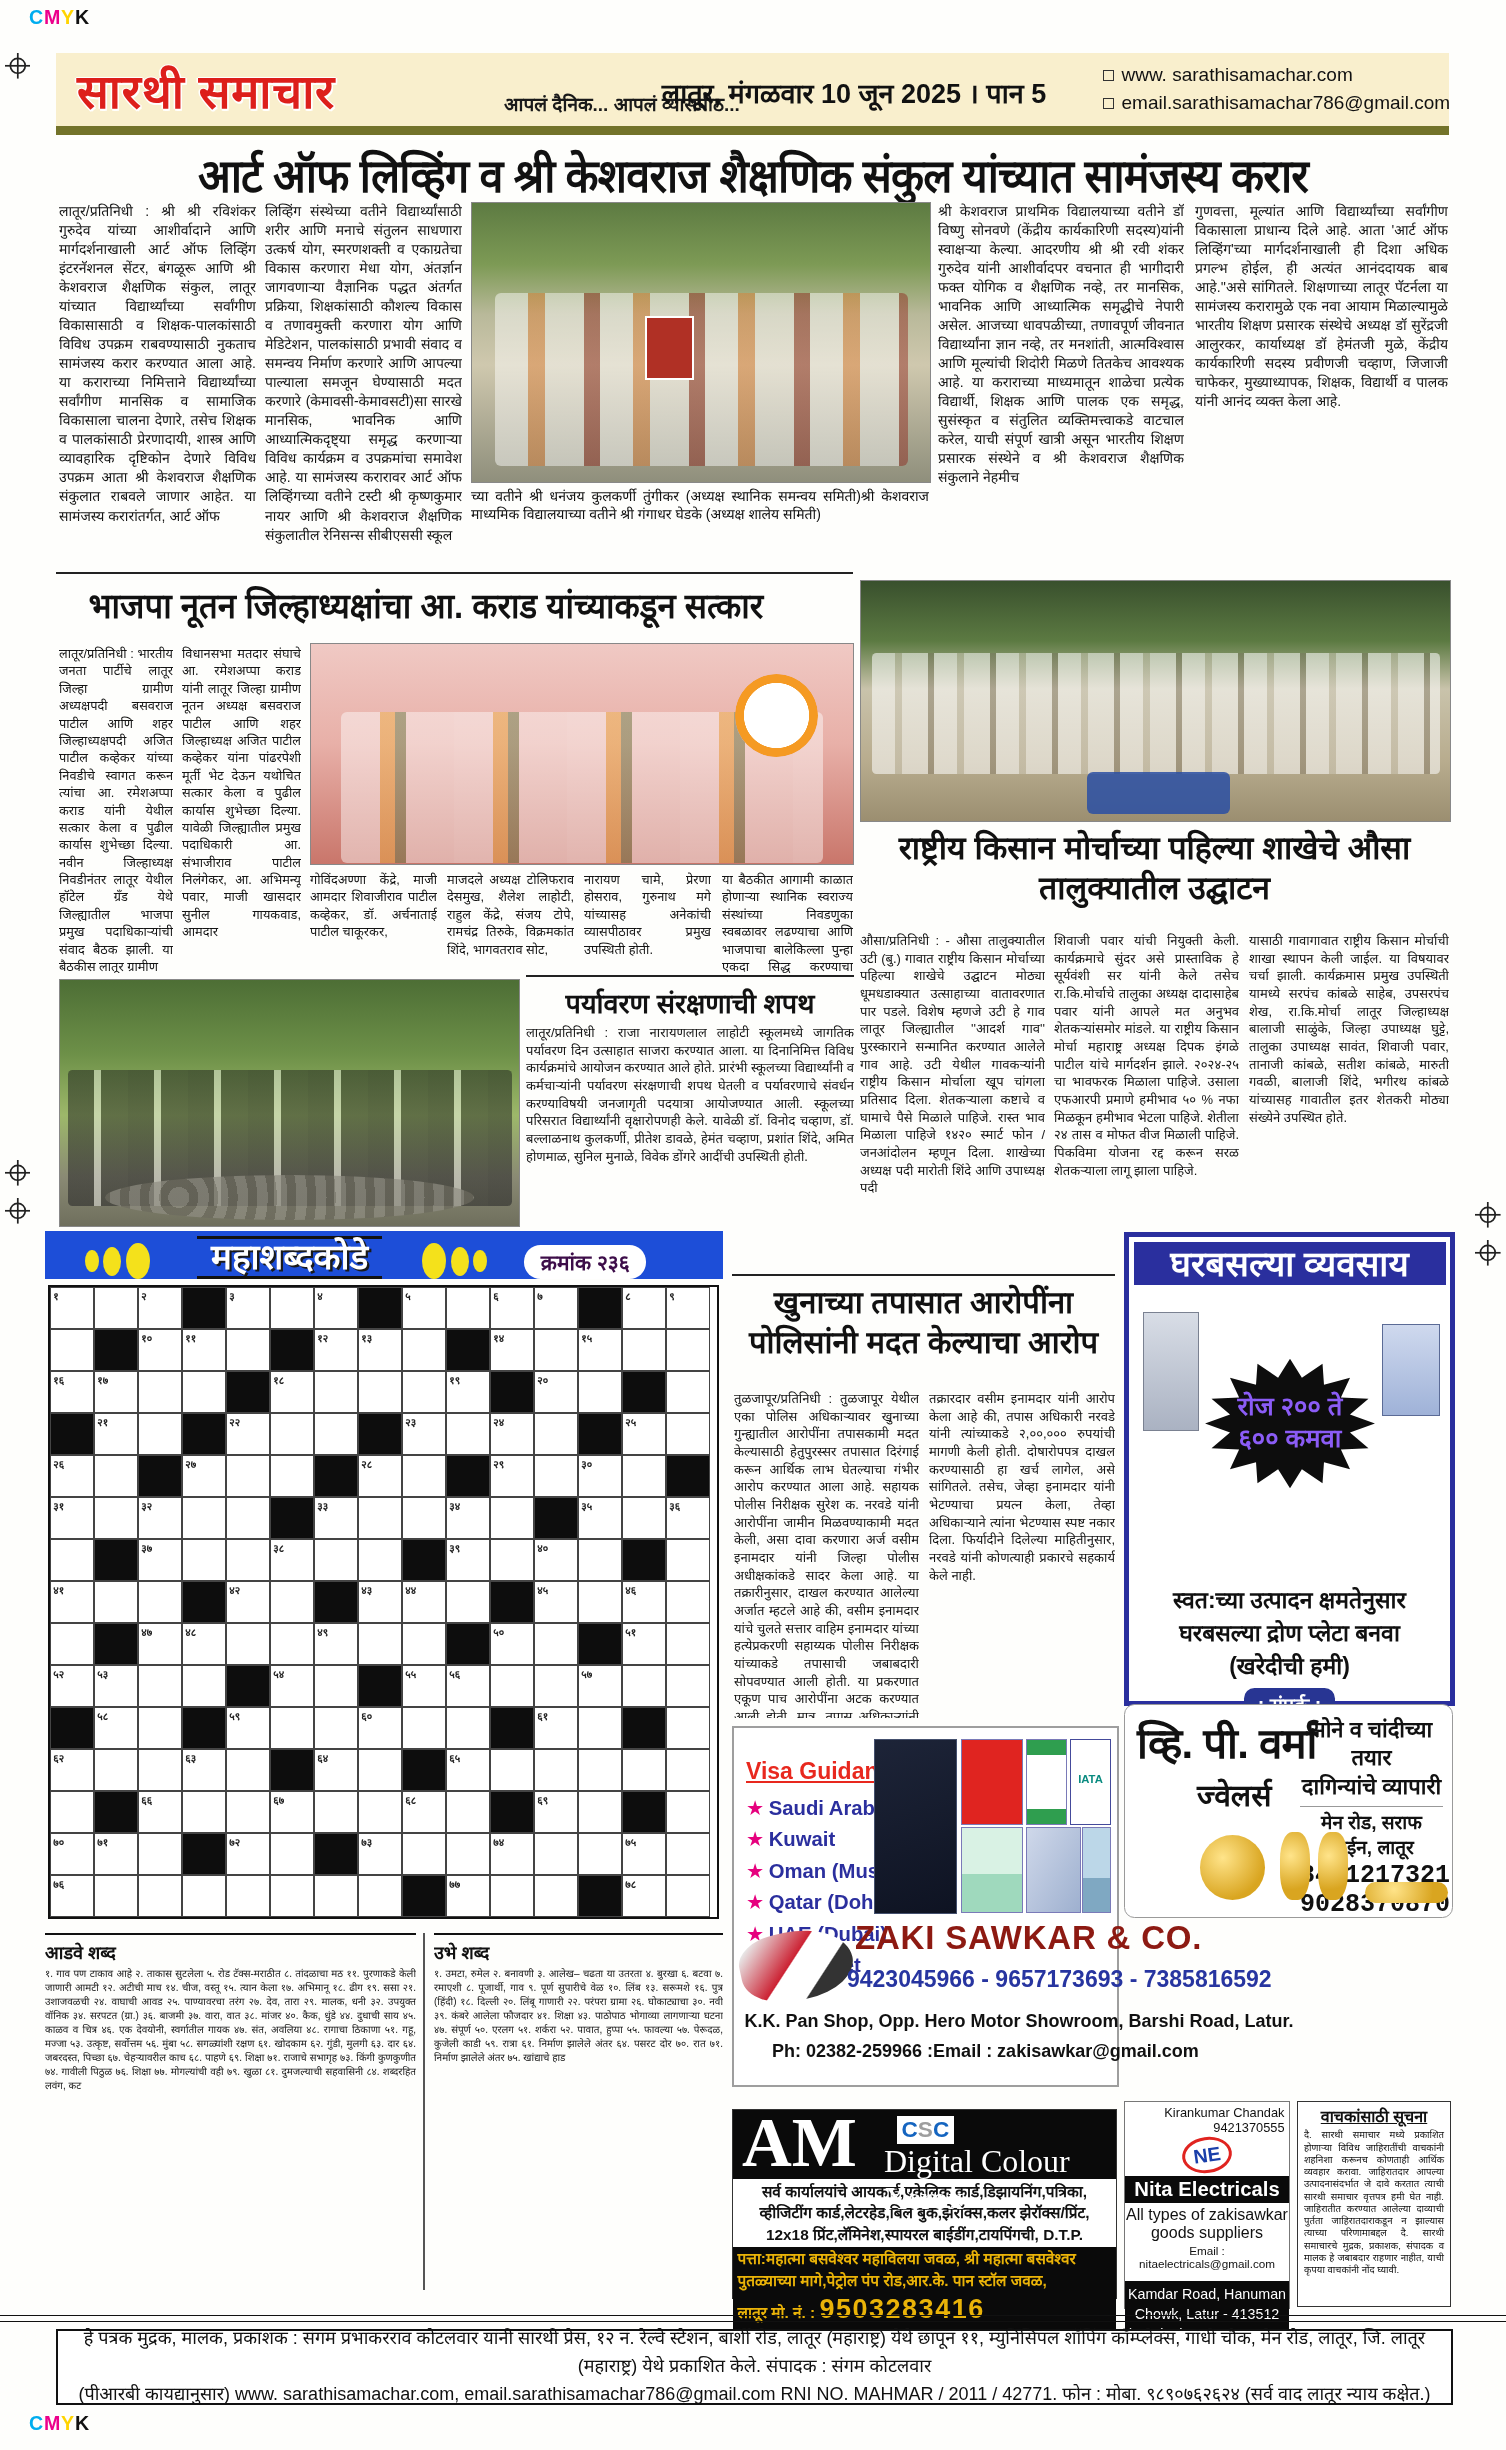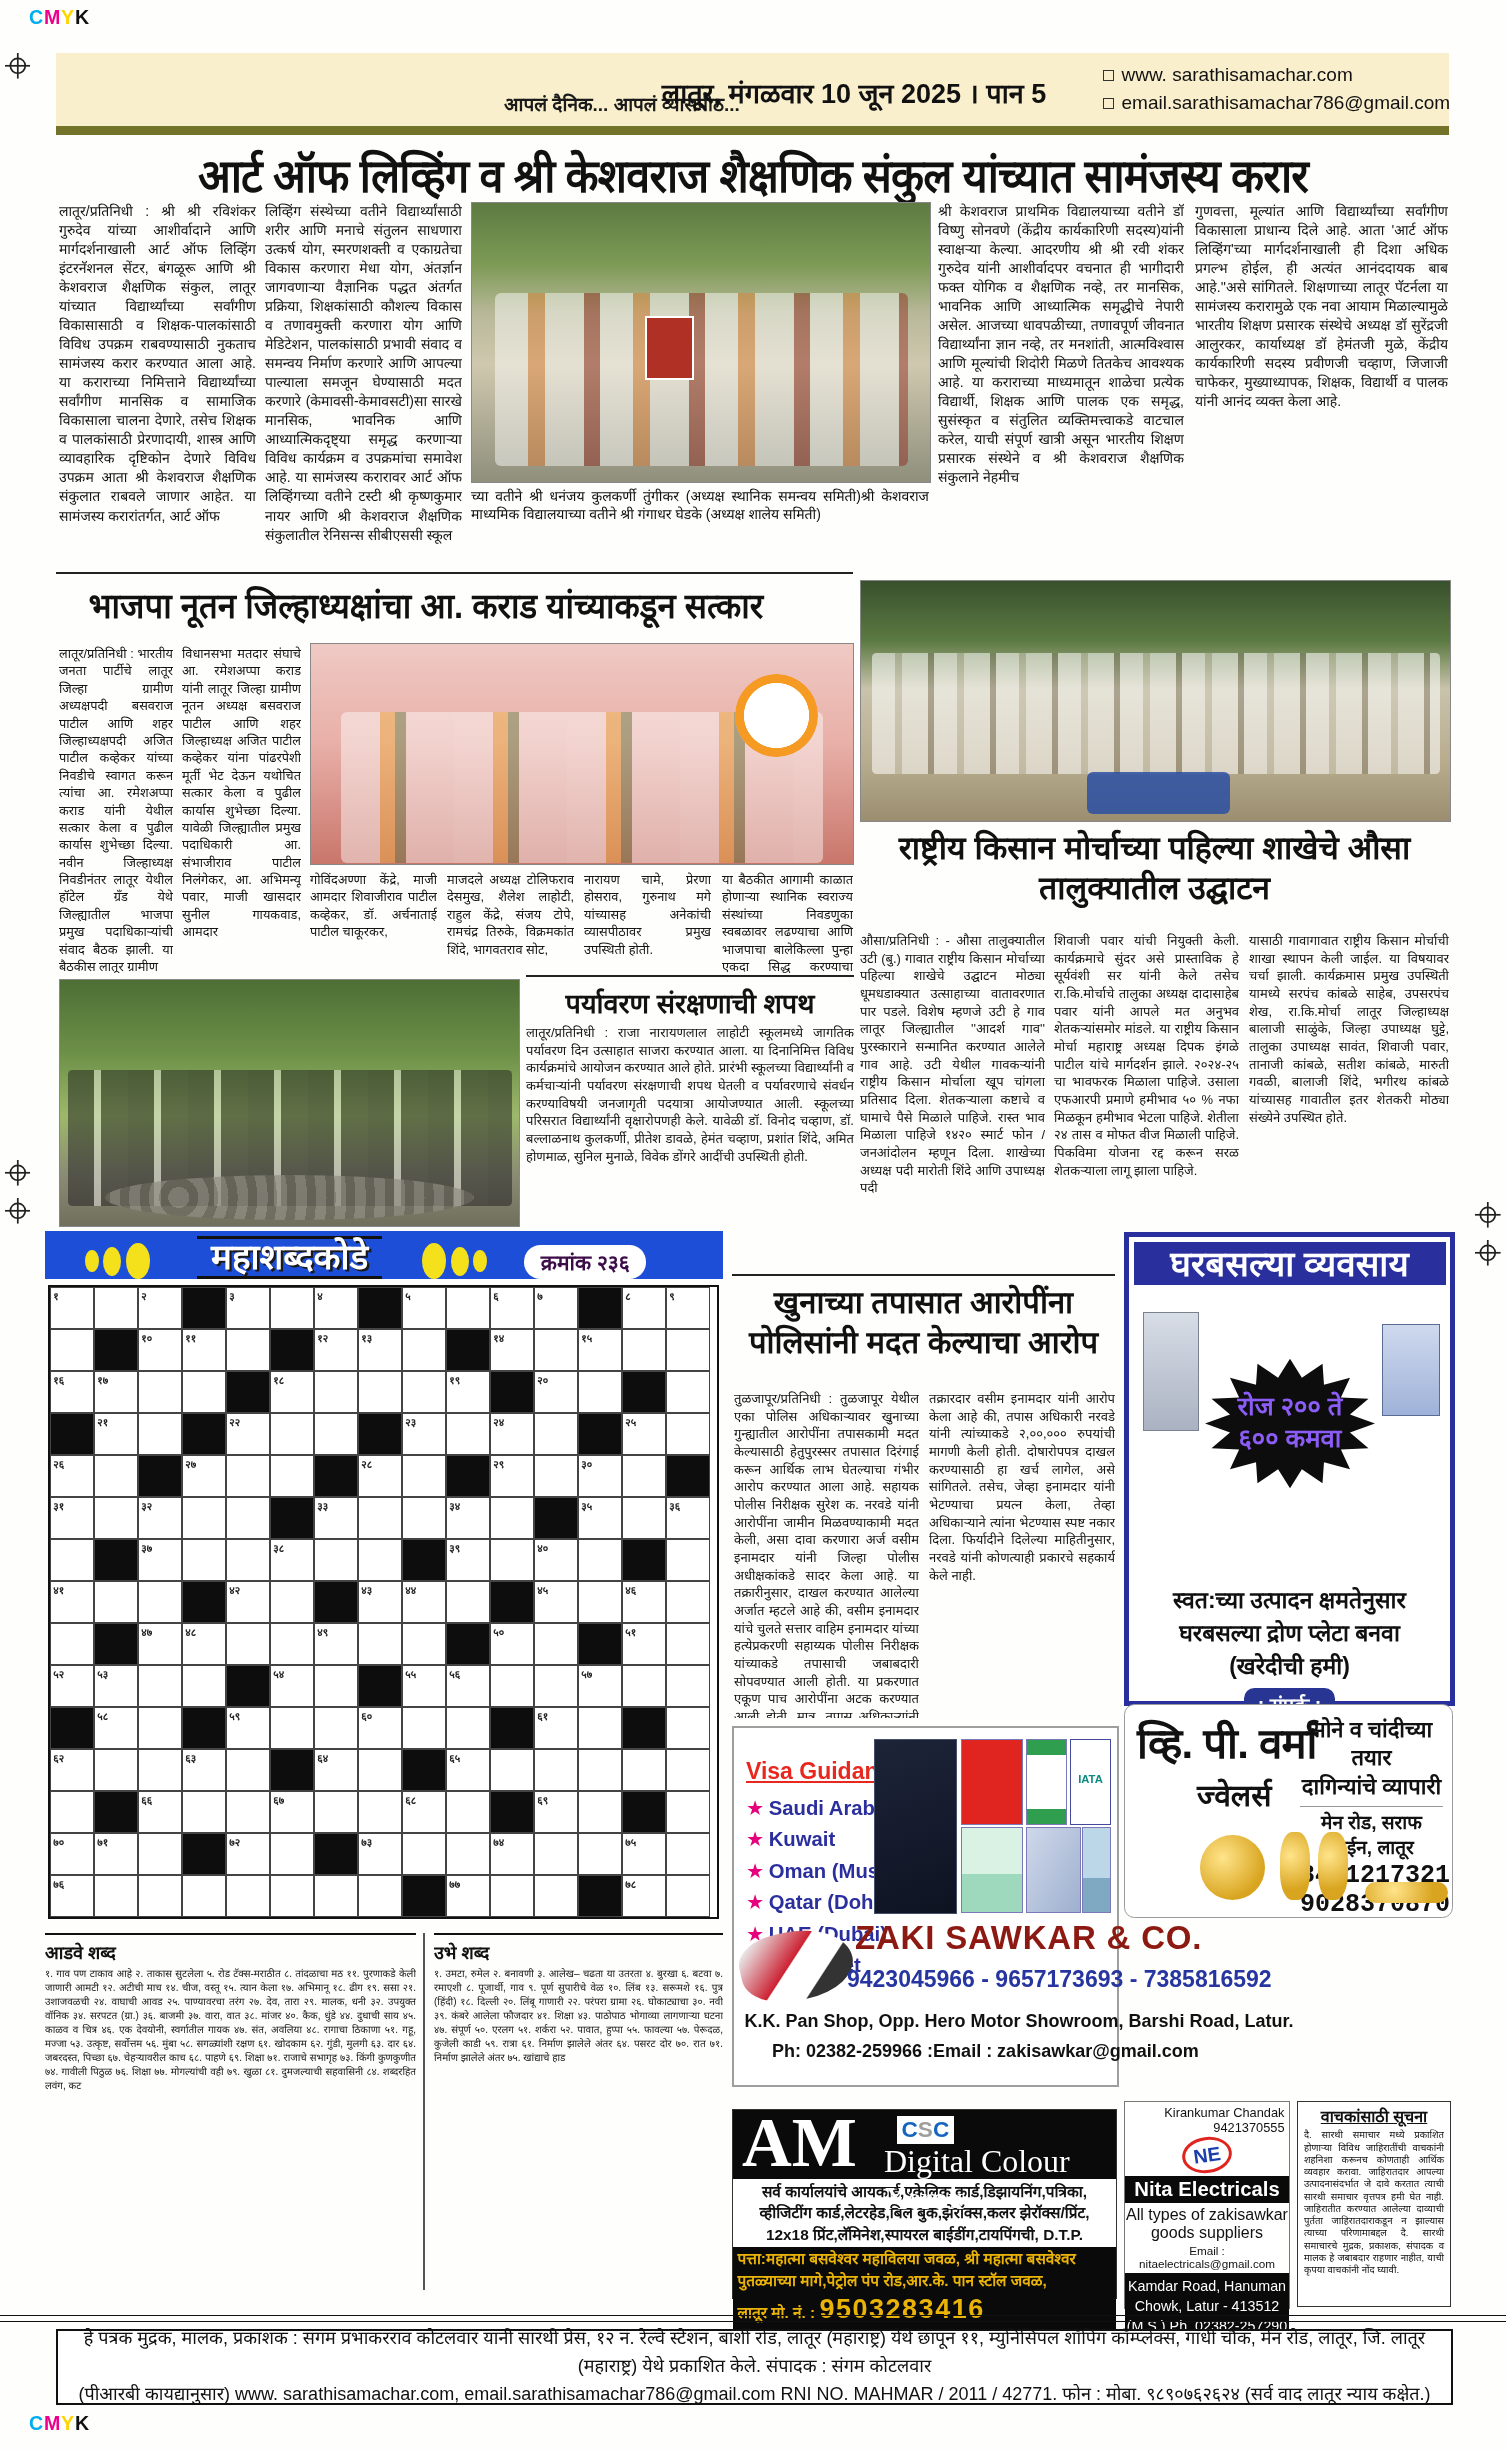--- a/index.html
+++ b/index.html
@@ -103,20 +103,21 @@
       <line x1="12" y1="0" x2="12" y2="24" stroke="#222" stroke-width="1.6"></line>
       <line x1="0" y1="12" x2="24" y2="12" stroke="#222" stroke-width="1.6"></line>
     </svg>
   <svg class="abs regmark" style="left:1475px;top:1240px;" viewBox="0 0 24 24">
       <circle cx="12" cy="12" r="7" fill="none" stroke="#222" stroke-width="1.6"></circle>
       <line x1="12" y1="0" x2="12" y2="24" stroke="#222" stroke-width="1.6"></line>
       <line x1="0" y1="12" x2="24" y2="12" stroke="#222" stroke-width="1.6"></line>
     </svg>
 
   <div class="abs masthead" style="left:56px;top:53px;width:1393px;height:73px;">
+    <div class="abs logo" style="left:21px;top:4.5px;">सारथी समाचार</div>
     <div class="abs tagline" style="left:448px;top:38px;">आपलं दैनिक... आपलं व्यासपीठ...</div>
     <div class="abs mdate" style="left:587px;top:21px;width:422px;text-align:center;">लातूर, मंगळवार 10 जून 2025 । पान 5</div>
     <div class="abs mcontact" style="left:1047px;top:10.5px;"><span class="sqb"></span><span>www. sarathisamachar.com</span></div>
     <div class="abs mcontact" style="left:1047px;top:39px;"><span class="sqb"></span><span>email.sarathisamachar786@gmail.com</span></div>
   </div>
   <div class="abs oliverule" style="left:56px;top:126px;width:1393px;height:9px;"></div>
 
   <div class="abs h-main" style="left:0px;top:145px;width:1506px;">आर्ट ऑफ लिव्हिंग व श्री केशवराज शैक्षणिक संकुल यांच्यात सामंजस्य करार</div>
 
   <div class="abs jtext" style="left:59px;top:202px;width:197px;height:366px;overflow:hidden;">लातूर/प्रतिनिधी : श्री श्री रविशंकर गुरुदेव यांच्या आशीर्वादाने आणि मार्गदर्शनाखाली आर्ट ऑफ लिव्हिंग इंटरनॅशनल सेंटर, बंगळूरू आणि श्री केशवराज शैक्षणिक संकुल, लातूर यांच्यात विद्यार्थ्यांच्या सर्वांगीण विकासासाठी व शिक्षक-पालकांसाठी विविध उपक्रम राबवण्यासाठी नुकताच सामंजस्य करार करण्यात आला आहे. या कराराच्या निमित्ताने विद्यार्थ्यांच्या सर्वांगीण मानसिक व सामाजिक विकासाला चालना देणारे, तसेच शिक्षक व पालकांसाठी प्रेरणादायी, शास्त्र आणि व्यावहारिक दृष्टिकोन देणारे विविध उपक्रम आता श्री केशवराज शैक्षणिक संकुलात राबवले जाणार आहेत. या सामंजस्य करारांतर्गत, आर्ट ऑफ</div>
@@ -655,21 +656,21 @@
   <div class="abs nitabox" style="left:1124px;top:2101px;width:164px;height:206px;">
     <div style="text-align:right;font-size:12.8px;padding:3px 4.5px 0 0;">Kirankumar Chandak</div>
     <div style="text-align:right;font-size:12.8px;padding:0 4.5px 0 0;">9421370555</div>
     <div style="text-align:center;margin-top:1.5px;">
       <span style="display:inline-block;width:44px;height:30px;border:3px solid #e02420;border-radius:50%;color:#1a3faa;font-weight:bold;font-size:19.6px;line-height:30px;transform:rotate(-8deg);">NE</span>
     </div>
     <div class="blackbox" style="text-align:center;font-weight:bold;font-size:20.3px;padding:2.3px 0;margin-top:3px;">Nita Electricals</div>
     <div style="text-align:center;font-size:16px;margin-top:3px;">All types of zakisawkar</div>
     <div style="text-align:center;font-size:16px;">goods suppliers</div>
     <div style="text-align:center;font-size:11.7px;margin-top:1.5px;">Email : nitaelectricals@gmail.com</div>
-    <div class="blackbox" style="text-align:center;font-size:14.3px;line-height:1.4;padding:3px 1.5px;margin-top:3px;">
+    <div class="blackbox" style="text-align:center;font-size:14.3px;line-height:1.4;padding:3px 1.5px;margin-top:11px;">
       <div>Kamdar Road, Hanuman</div>
         <div>Chowk, Latur - 413512</div>
         <div>(M.S.) Ph. 02382-257290</div>
     </div>
   </div>
 
   <div class="abs suchanabox" style="left:1297px;top:2101px;width:154px;height:206px;padding:3px 6px;box-sizing:border-box;">
     <div style="text-align:center;font-weight:bold;font-size:16px;text-decoration:underline;">वाचकांसाठी सूचना</div>
     <div style="font-size:9.6px;line-height:1.28;text-align:justify;margin-top:2.3px;">दै. सारथी समाचार मध्ये प्रकाशित होणाऱ्या विविध जाहिरातींची वाचकांनी शहनिशा करूनच कोणताही आर्थिक व्यवहार करावा. जाहिरातदार आपल्या उत्पादनासंदर्भात जे दावे करतात त्याची सारथी समाचार वृत्तपत्र हमी घेत नाही. जाहिरातीत करण्यात आलेल्या दाव्याची पुर्तता जाहिरातदाराकडून न झाल्यास त्याच्या परिणामाबद्दल दै. सारथी समाचारचे मुद्रक, प्रकाशक, संपादक व मालक हे जबाबदार राहणार नाहीत, याची कृपया वाचकांनी नोंद घ्यावी.</div>
   </div>

